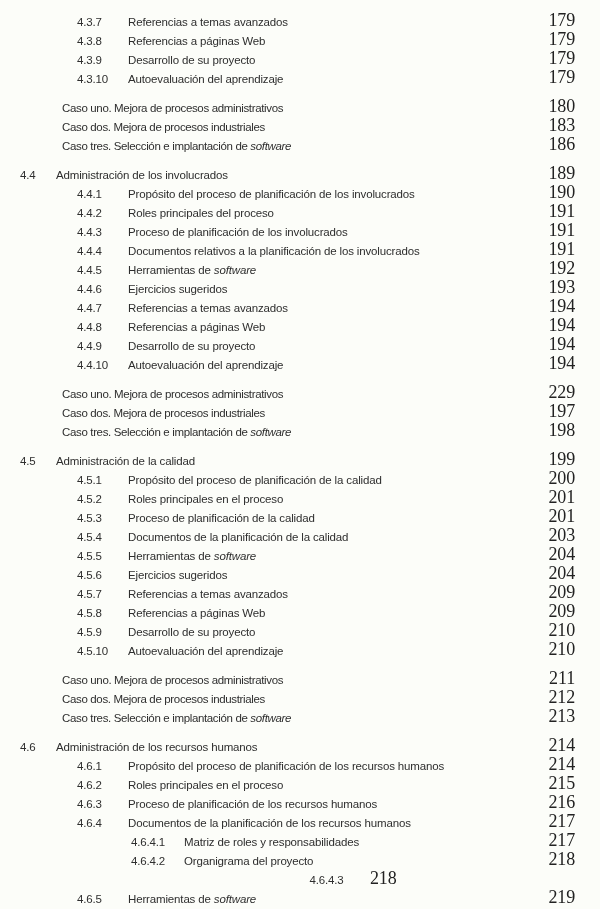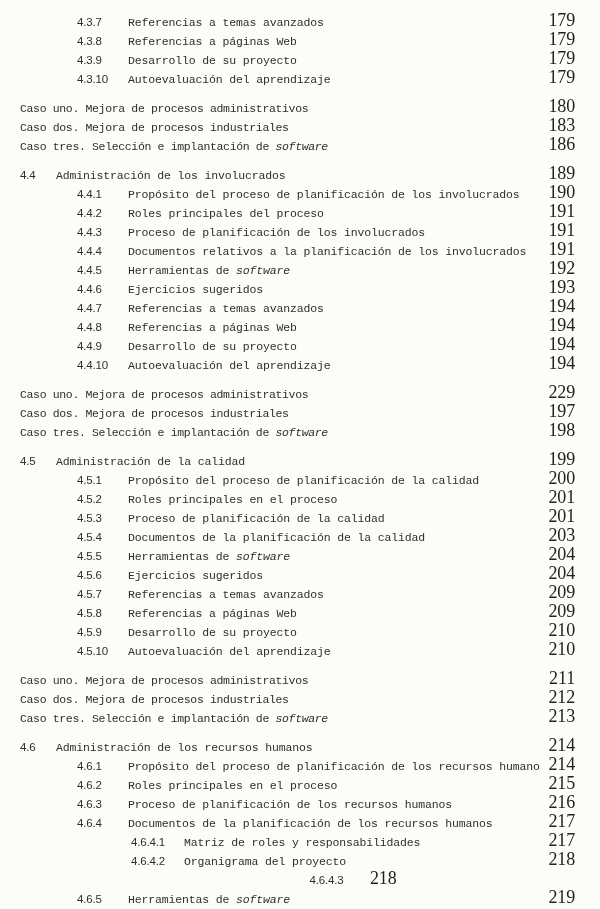--- a/index.html
+++ b/index.html
@@ -22,37 +22,37 @@
     align-items: baseline;
     height: 19px;
     line-height: 19px;
     font-size: 11.5px;
     letter-spacing: -0.15px;
     padding-right: 25px;
     box-sizing: border-box;
     white-space: nowrap;
   }
   .row .num { flex: 0 0 auto; }
-  .row .title { flex: 1 1 auto; overflow: hidden; font-family: Liberation Mono, monospace; }
+  .row .title { flex: 1 1 auto; overflow: hidden; }
   .row .title i { font-style: italic; }
   .row .pg {
     flex: 0 0 auto;
     font-family: "Liberation Serif", serif;
     font-size: 18px;
     min-width: 34px;
     text-align: right;
     color: #222;
   }
   .lvl-section { padding-left: 20px; }
   .lvl-section .num { width: 36px; }
   .lvl-sub { padding-left: 77px; }
   .lvl-sub .num { width: 51px; }
   .lvl-subsub { padding-left: 131px; justify-content: center; }
   .lvl-subsub .num { width: 53px; }
-  .lvl-caso { padding-left: 20px; }
+  .lvl-caso { padding-left: 62px; }
   .lvl-caso .title { letter-spacing: -0.35px; }
 </style>
 </head>
 <body>
 
 <div class="page">
   <div class="toc" id="toc">
       <div class="block">
         <div class="row lvl-sub">
           <span class="num">4.3.7</span>

